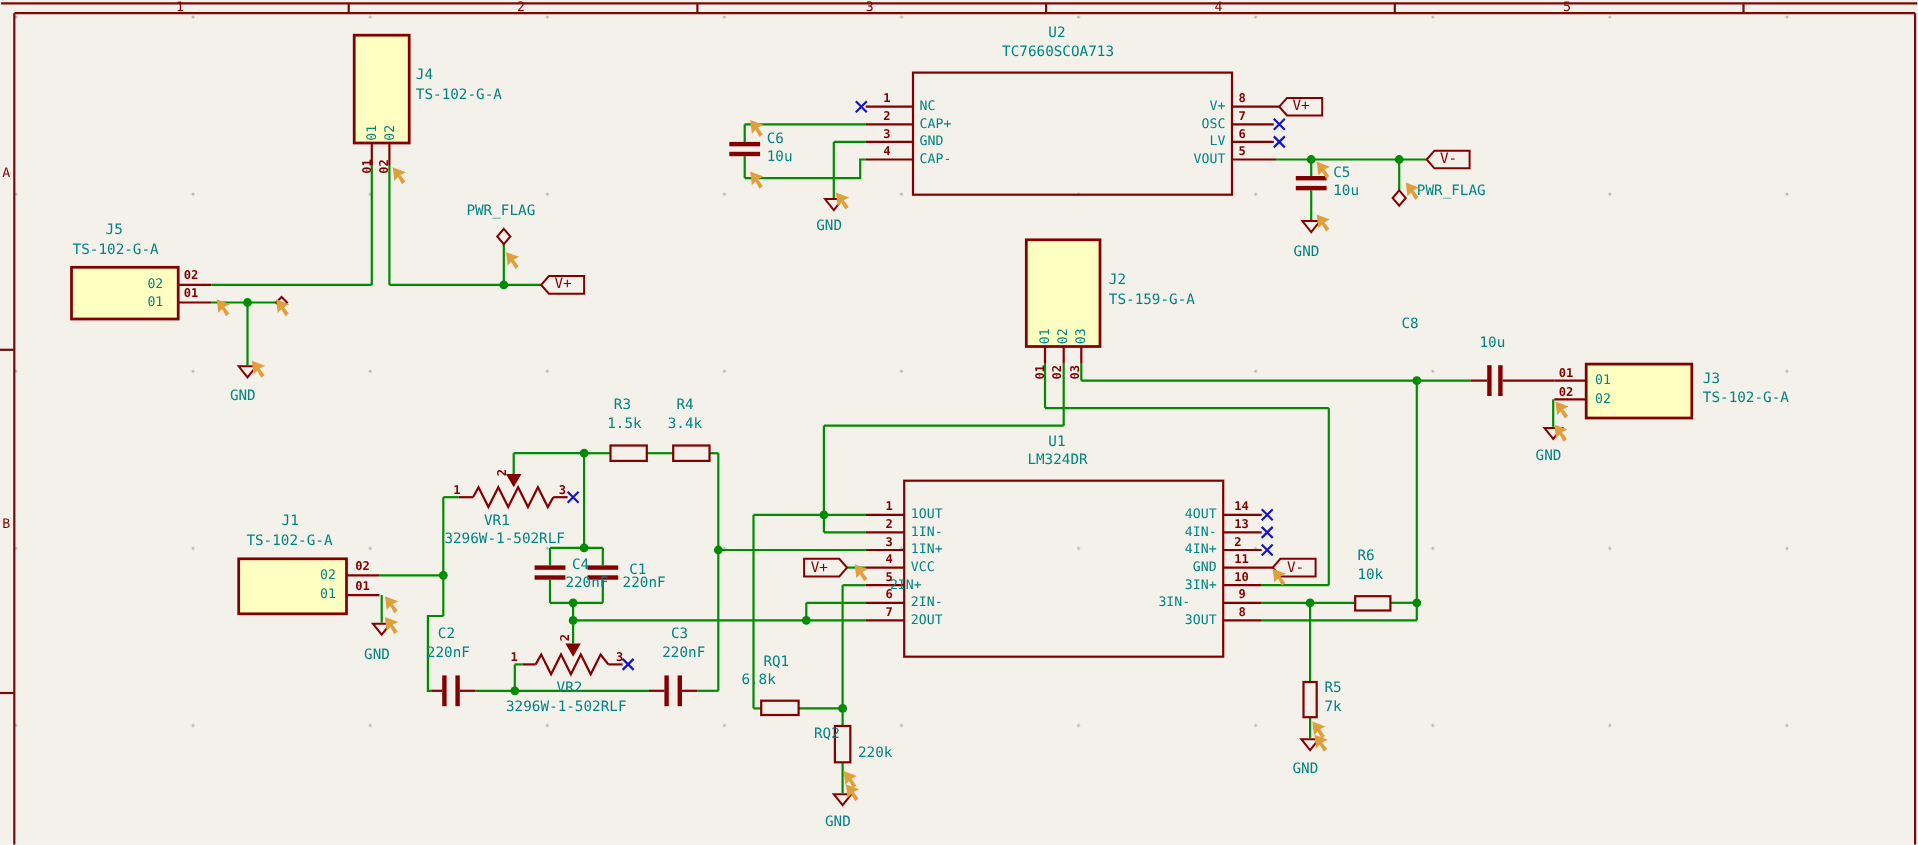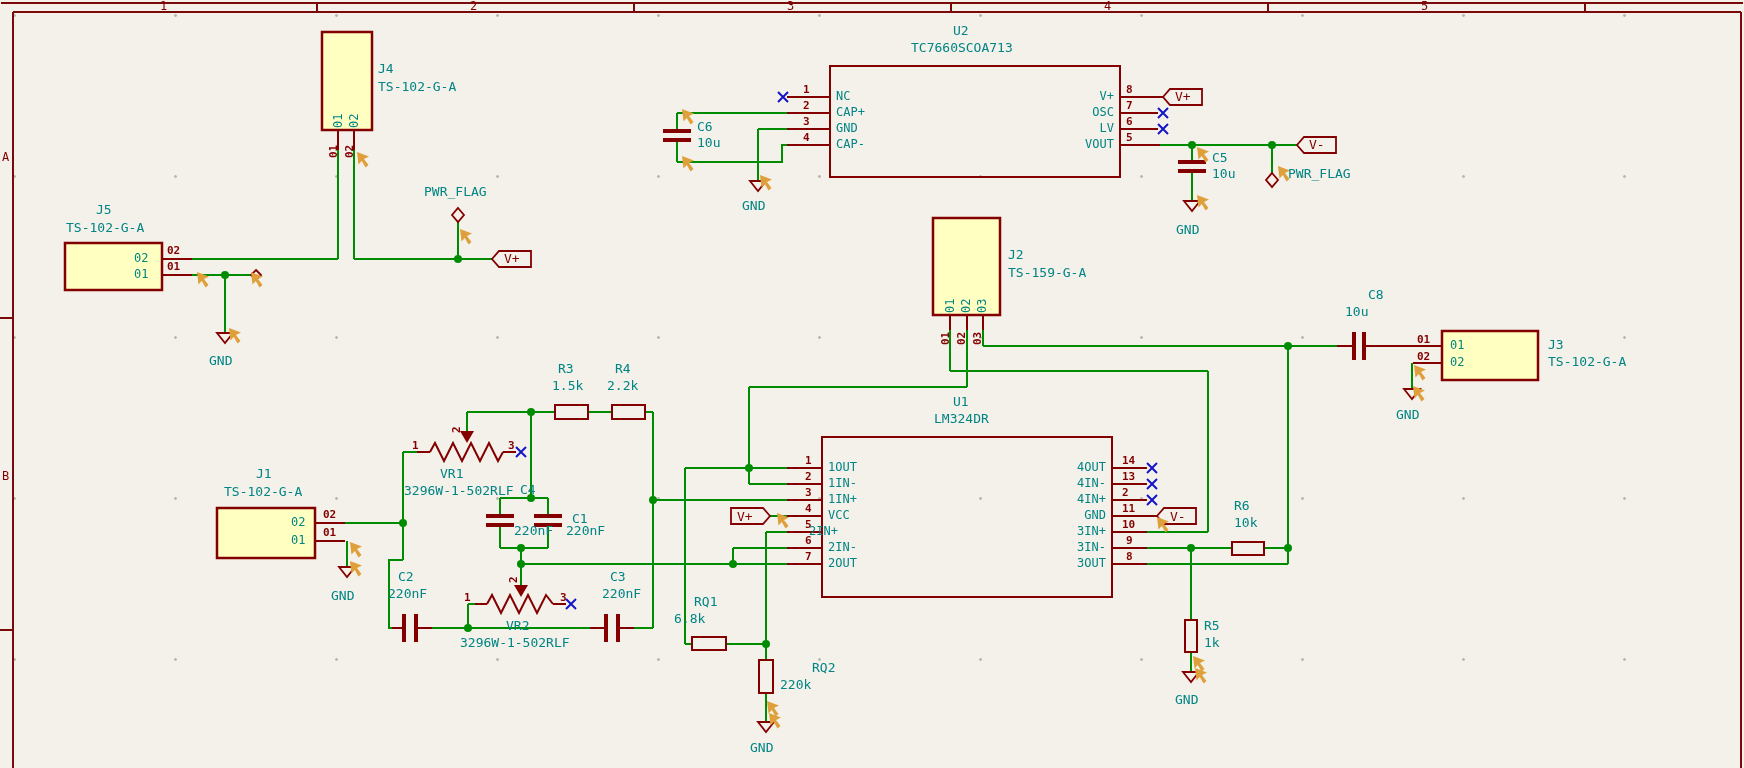--- a/index.html
+++ b/index.html
@@ -404,21 +404,21 @@
 
 <span class="lbl t" style="left:1008px;top:248px">J2</span>
 <span class="lbl t" style="left:1008px;top:266px">TS-159-G-A</span>
 <span class="lbl tn rot" style="left:944px;top:313px">01</span>
 <span class="lbl tn rot" style="left:960px;top:313px">02</span>
 <span class="lbl tn rot" style="left:976px;top:313px">03</span>
 <span class="lbl rn rot" style="left:940px;top:345px">01</span>
 <span class="lbl rn rot" style="left:956px;top:345px">02</span>
 <span class="lbl rn rot" style="left:972px;top:345px">03</span>
 
-<span class="lbl t" style="left:1368px;top:288px">C8</span>
+<span class="lbl t" style="left:1274px;top:288px">C8</span>
 <span class="lbl t" style="left:1345px;top:305px">10u</span>
 <span class="lbl t" style="left:1548px;top:338px">J3</span>
 <span class="lbl t" style="left:1548px;top:355px">TS-102-G-A</span>
 <span class="lbl rn" style="left:1417px;top:334px">01</span>
 <span class="lbl rn" style="left:1417px;top:351px">02</span>
 <span class="lbl tn" style="left:1450px;top:339px">01</span>
 <span class="lbl tn" style="left:1450px;top:356px">02</span>
 <span class="lbl t" style="left:1396px;top:408px">GND</span>
 
 <span class="lbl t" style="left:953px;top:395px">U1</span>
@@ -442,35 +442,35 @@
 <span class="lbl rn" style="left:1122px;top:487px">2</span>
 <span class="lbl rn" style="left:1122px;top:503px">11</span>
 <span class="lbl rn" style="left:1122px;top:519px">10</span>
 <span class="lbl rn" style="left:1126px;top:535px">9</span>
 <span class="lbl rn" style="left:1126px;top:551px">8</span>
 <span class="lbl tn ra" style="left:1066px;top:461px">4OUT</span>
 <span class="lbl tn ra" style="left:1066px;top:477px">4IN-</span>
 <span class="lbl tn ra" style="left:1066px;top:493px">4IN+</span>
 <span class="lbl tn ra" style="left:1066px;top:509px">GND</span>
 <span class="lbl tn ra" style="left:1066px;top:525px">3IN+</span>
-<span class="lbl tn ra" style="left:1066px;top:541px">3IN-</span>
+<span class="lbl tn ra" style="left:1042px;top:541px">3IN-</span>
 <span class="lbl tn ra" style="left:1066px;top:557px">3OUT</span>
 <span class="lbl r" style="left:737px;top:510px">V+</span>
 <span class="lbl r" style="left:1170px;top:510px">V-</span>
 
 <span class="lbl t" style="left:558px;top:362px">R3</span>
 <span class="lbl t" style="left:552px;top:379px">1.5k</span>
 <span class="lbl t" style="left:615px;top:362px">R4</span>
-<span class="lbl t" style="left:607px;top:379px">2.2k</span>
+<span class="lbl t" style="left:607px;top:379px">3.4k</span>
 <span class="lbl t" style="left:440px;top:467px">VR1</span>
 <span class="lbl t" style="left:404px;top:484px">3296W-1-502RLF</span>
 <span class="lbl rn" style="left:412px;top:440px">1</span>
 <span class="lbl rn rot" style="left:451px;top:433px">2</span>
 <span class="lbl rn" style="left:508px;top:440px">3</span>
-<span class="lbl t" style="left:520px;top:483px">C4</span>
+<span class="lbl t" style="left:520px;top:507px">C4</span>
 <span class="lbl t" style="left:514px;top:524px">220nF</span>
 <span class="lbl t" style="left:572px;top:512px">C1</span>
 <span class="lbl t" style="left:566px;top:524px">220nF</span>
 <span class="lbl t" style="left:398px;top:570px">C2</span>
 <span class="lbl t" style="left:388px;top:587px">220nF</span>
 <span class="lbl t" style="left:610px;top:570px">C3</span>
 <span class="lbl t" style="left:602px;top:587px">220nF</span>
 <span class="lbl t" style="left:506px;top:619px">VR2</span>
 <span class="lbl t" style="left:460px;top:636px">3296W-1-502RLF</span>
 <span class="lbl rn" style="left:464px;top:592px">1</span>
@@ -480,22 +480,22 @@
 <span class="lbl t" style="left:256px;top:467px">J1</span>
 <span class="lbl t" style="left:224px;top:485px">TS-102-G-A</span>
 <span class="lbl rn" style="left:323px;top:509px">02</span>
 <span class="lbl rn" style="left:323px;top:527px">01</span>
 <span class="lbl tn" style="left:291px;top:516px">02</span>
 <span class="lbl tn" style="left:291px;top:534px">01</span>
 <span class="lbl t" style="left:331px;top:589px">GND</span>
 
 <span class="lbl t" style="left:694px;top:595px">RQ1</span>
 <span class="lbl t" style="left:674px;top:612px">6.8k</span>
-<span class="lbl t" style="left:812px;top:661px">RQ2</span>
+<span class="lbl t" style="left:740px;top:661px">RQ2</span>
 <span class="lbl t" style="left:780px;top:678px">220k</span>
 <span class="lbl t" style="left:750px;top:741px">GND</span>
 <span class="lbl t" style="left:1234px;top:499px">R6</span>
 <span class="lbl t" style="left:1234px;top:516px">10k</span>
 <span class="lbl t" style="left:1204px;top:619px">R5</span>
-<span class="lbl t" style="left:1204px;top:636px">1k</span>
+<span class="lbl t" style="left:1204px;top:636px">7k</span>
 <span class="lbl t" style="left:1175px;top:693px">GND</span>
 
 </div>
 
 </body></html>

